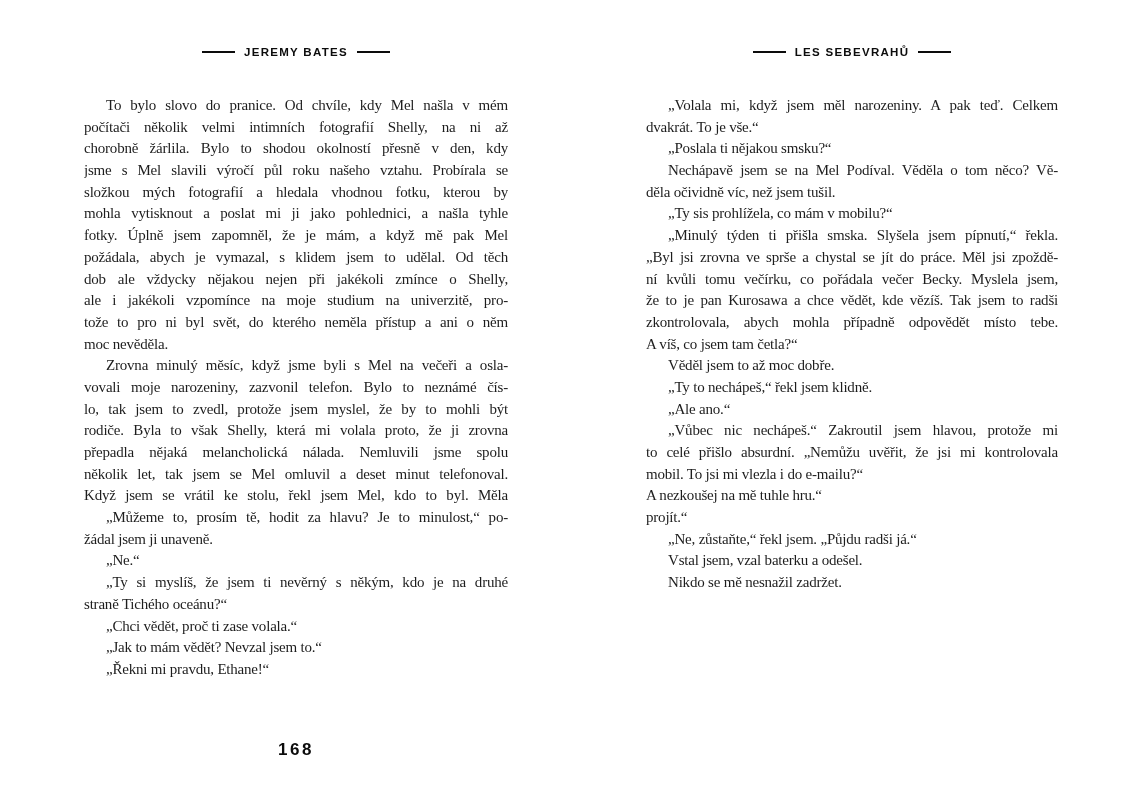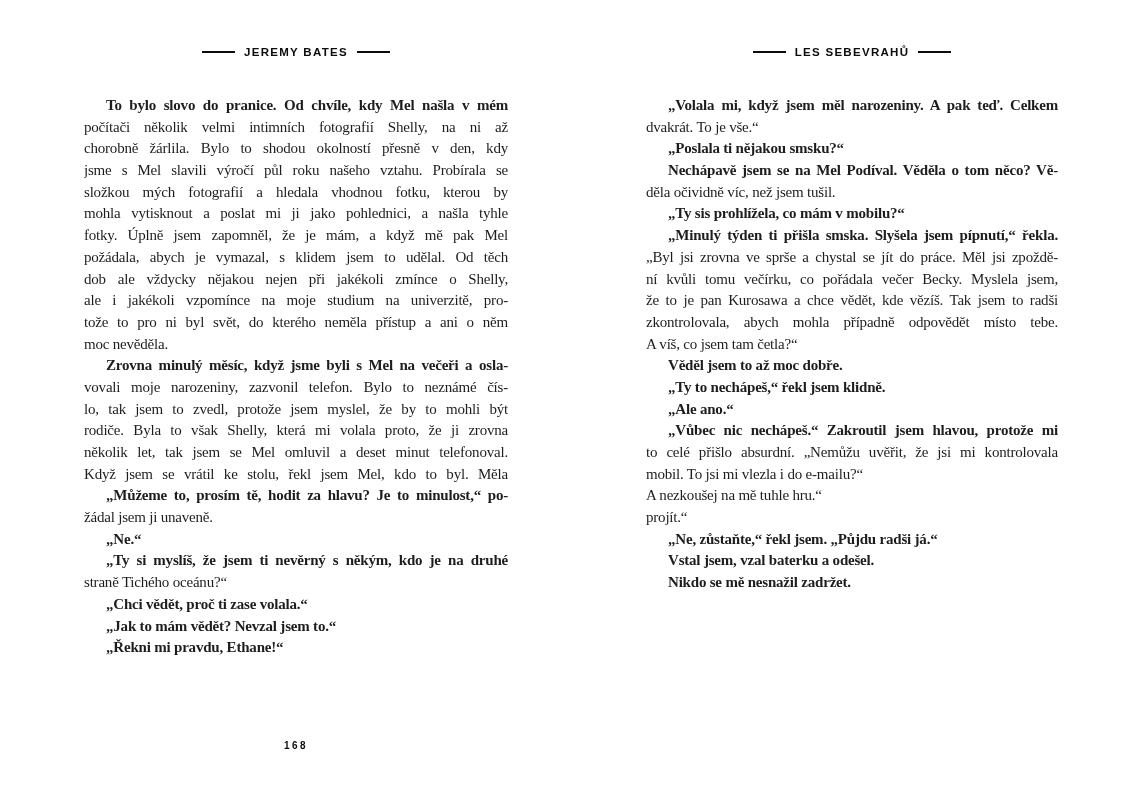--- a/index.html
+++ b/index.html
@@ -33,27 +33,27 @@
     letter-spacing: -0.2px;
     text-align: justify;
     text-align-last: justify;
     -moz-text-align-last: justify;
     overflow: hidden;
   }
   .line.last {
     text-align-last: left;
     -moz-text-align-last: left;
   }
-  .line.indent { text-indent: 22px; font-weight: bold; }
+  .line.indent { text-indent: 22px; }
 
   .page-num {
     position: absolute; top: 740px; left: 0; right: 0;
     text-align: center;
     font-family: "Liberation Sans", sans-serif;
-    font-weight: 700; font-size: 10px; letter-spacing: 2.5px;
+    font-weight: 700; font-size: 17px; letter-spacing: 2.5px;
     color: #0c0c0c;
   }
 </style>
 </head>
 <body>
 
 <div class="page page-left">
   <div class="running-head">
     <span class="rule"></span>
     <span>JEREMY BATES</span>
@@ -69,20 +69,21 @@
       <div class="line">fotky. Úplně jsem zapomněl, že je mám, a když mě pak Mel</div>
       <div class="line">požádala, abych je vymazal, s klidem jsem to udělal. Od těch</div>
       <div class="line">dob ale vždycky nějakou nejen při jakékoli zmínce o Shelly,</div>
       <div class="line">ale i jakékoli vzpomínce na moje studium na univerzitě, pro-</div>
       <div class="line">tože to pro ni byl svět, do kterého neměla přístup a ani o něm</div>
       <div class="line last">moc nevěděla.</div>
       <div class="line indent">Zrovna minulý měsíc, když jsme byli s Mel na večeři a osla-</div>
       <div class="line">vovali moje narozeniny, zazvonil telefon. Bylo to neznámé čís-</div>
       <div class="line">lo, tak jsem to zvedl, protože jsem myslel, že by to mohli být</div>
       <div class="line">rodiče. Byla to však Shelly, která mi volala proto, že ji zrovna</div>
+      <div class="line">přepadla nějaká melancholická nálada. Nemluvili jsme spolu</div>
       <div class="line">několik let, tak jsem se Mel omluvil a deset minut telefonoval.</div>
       <div class="line">Když jsem se vrátil ke stolu, řekl jsem Mel, kdo to byl. Měla</div>
       <div class="line indent">„Můžeme to, prosím tě, hodit za hlavu? Je to minulost,“ po-</div>
       <div class="line last">žádal jsem ji unaveně.</div>
       <div class="line last indent">„Ne.“</div>
       <div class="line indent">„Ty si myslíš, že jsem ti nevěrný s někým, kdo je na druhé</div>
       <div class="line last">straně Tichého oceánu?“</div>
       <div class="line last indent">„Chci vědět, proč ti zase volala.“</div>
       <div class="line last indent">„Jak to mám vědět? Nevzal jsem to.“</div>
       <div class="line last indent">„Řekni mi pravdu, Ethane!“</div>

